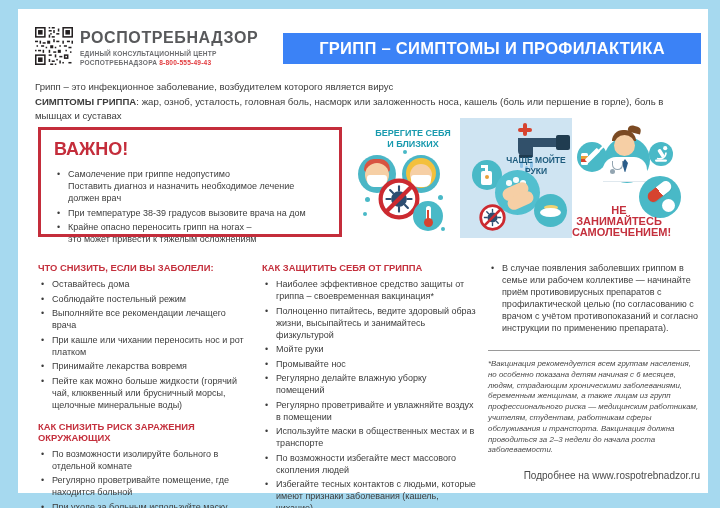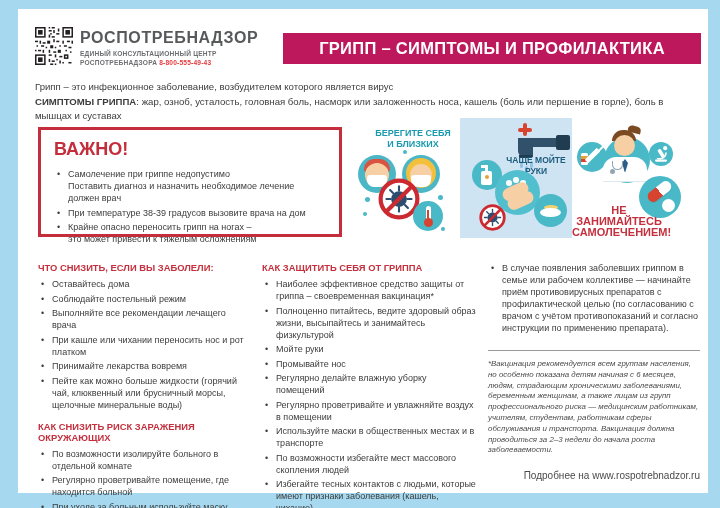--- a/index.html
+++ b/index.html
@@ -6,21 +6,21 @@
   body { font-family:"Liberation Sans", sans-serif; }
   .page { position:relative; width:720px; height:508px; background:#a6d9ef; overflow:hidden; }
   .sheet { position:absolute; left:18px; top:9px; width:690px; height:484px; background:#ffffff; }
 
   
   .qr { position:absolute; left:17px; top:18px; width:38px; height:38px; }
   .brand { position:absolute; left:62px; top:20px; }
   .brand-title { font-size:16px; font-weight:bold; color:#58595b; letter-spacing:.6px; }
   .brand-sub { font-size:6.6px; font-weight:bold; color:#6d6e71; margin-top:3px; line-height:8.5px; letter-spacing:.2px; }
   .phone { color:#e23b3e; }
-  .banner { position:absolute; left:265px; top:24px; width:418px; height:31px; background:#be185d; display:flex; align-items:center; justify-content:center; }
+  .banner { position:absolute; left:265px; top:24px; width:418px; height:31px; background:#3b82f6; display:flex; align-items:center; justify-content:center; }
   .banner-text { color:#fff; font-weight:bold; font-size:16.5px; letter-spacing:.3px; }
 
   
   .intro { position:absolute; left:17px; top:71px; width:665px; font-size:9.6px; color:#3c3c3c; line-height:14.5px; }
   .intro b { font-weight:bold; }
 
   
   .important { position:absolute; left:20px; top:118px; width:304px; height:110px; border:3px solid #c42d3b; padding:9px 13px; background:#fff; }
   .important-title { color:#c42d3b; font-weight:bold; font-size:18px; margin-bottom:8px; }
   ul[data-list] { list-style:none; }

